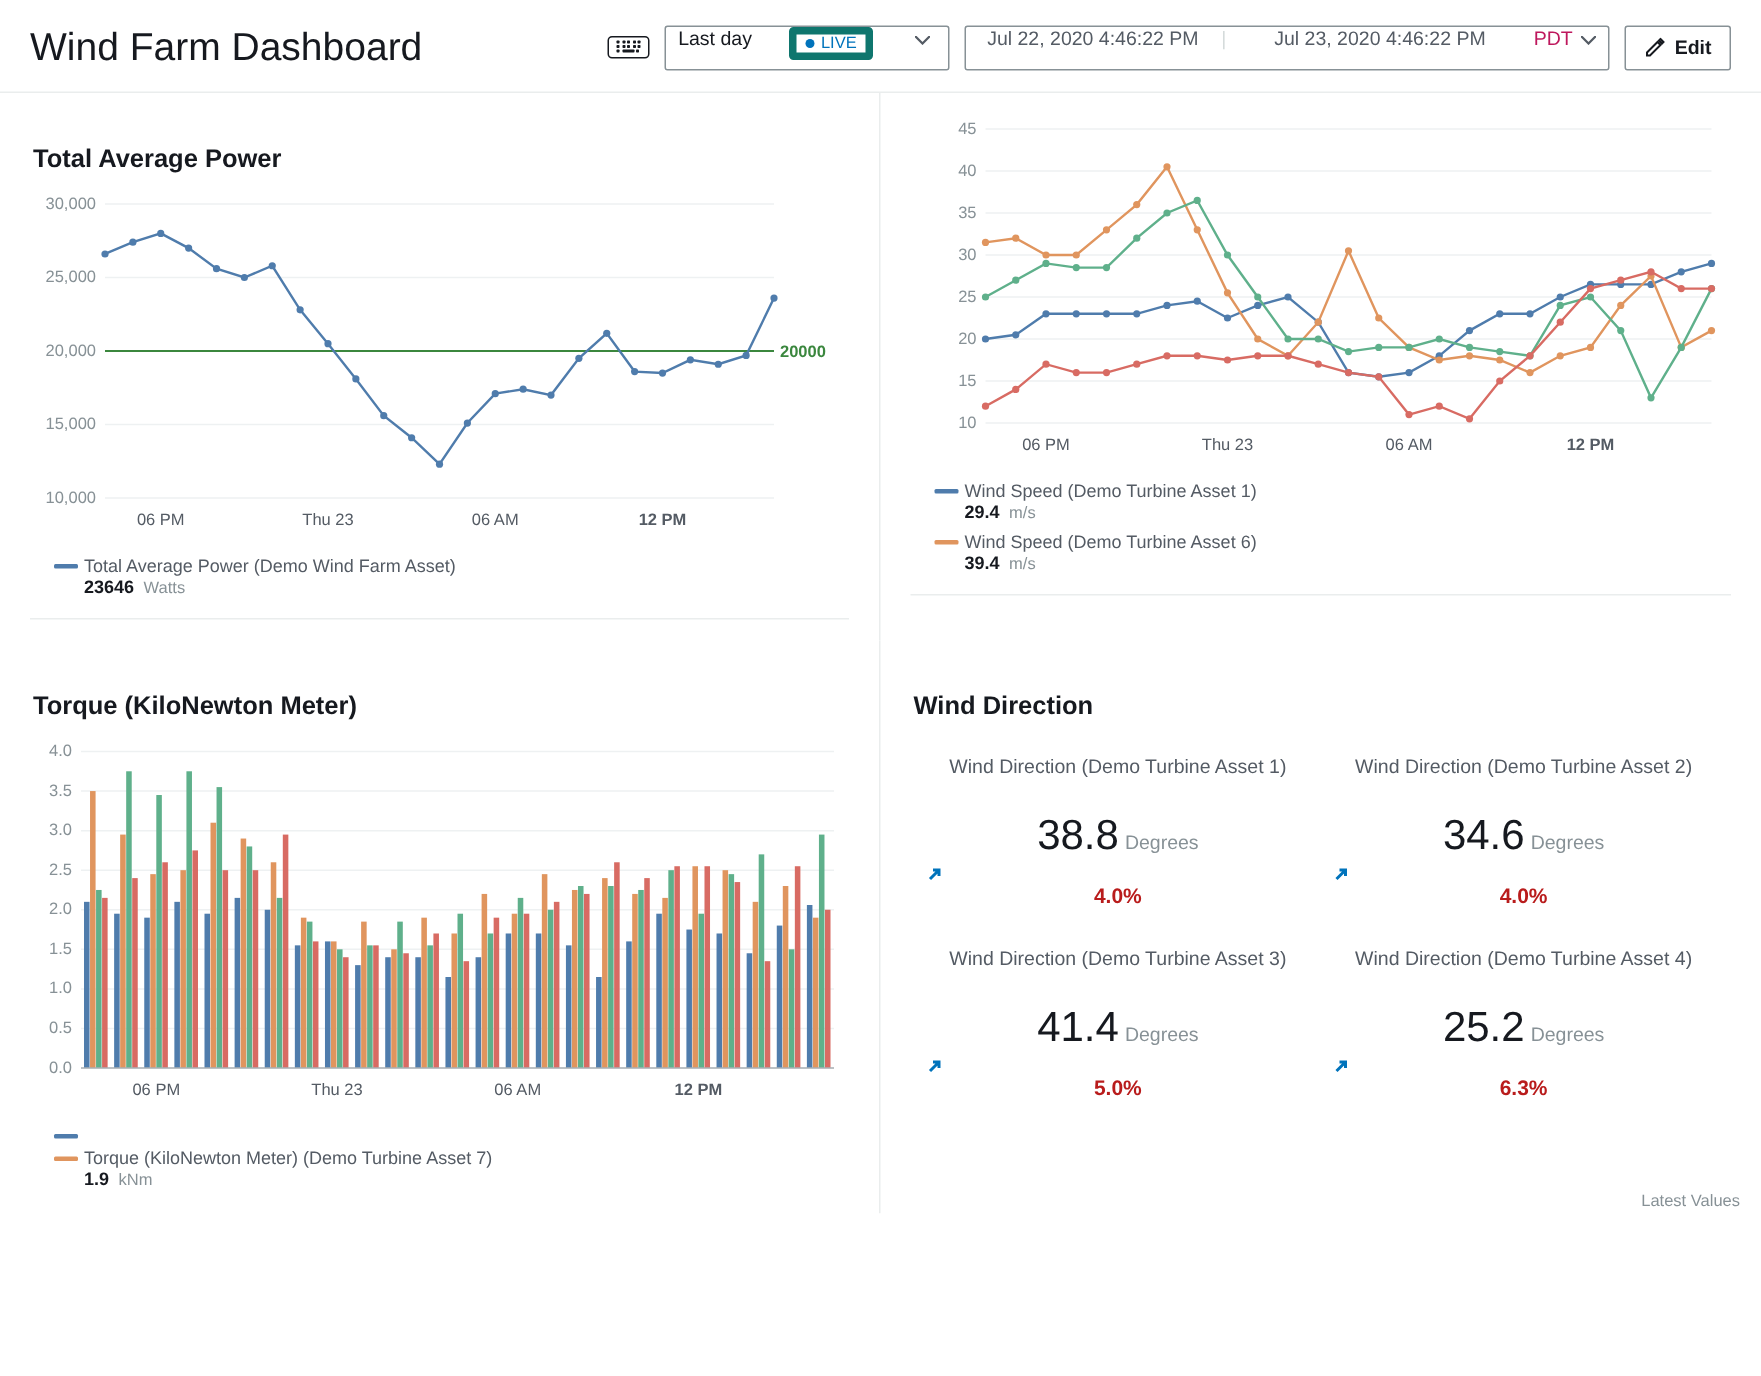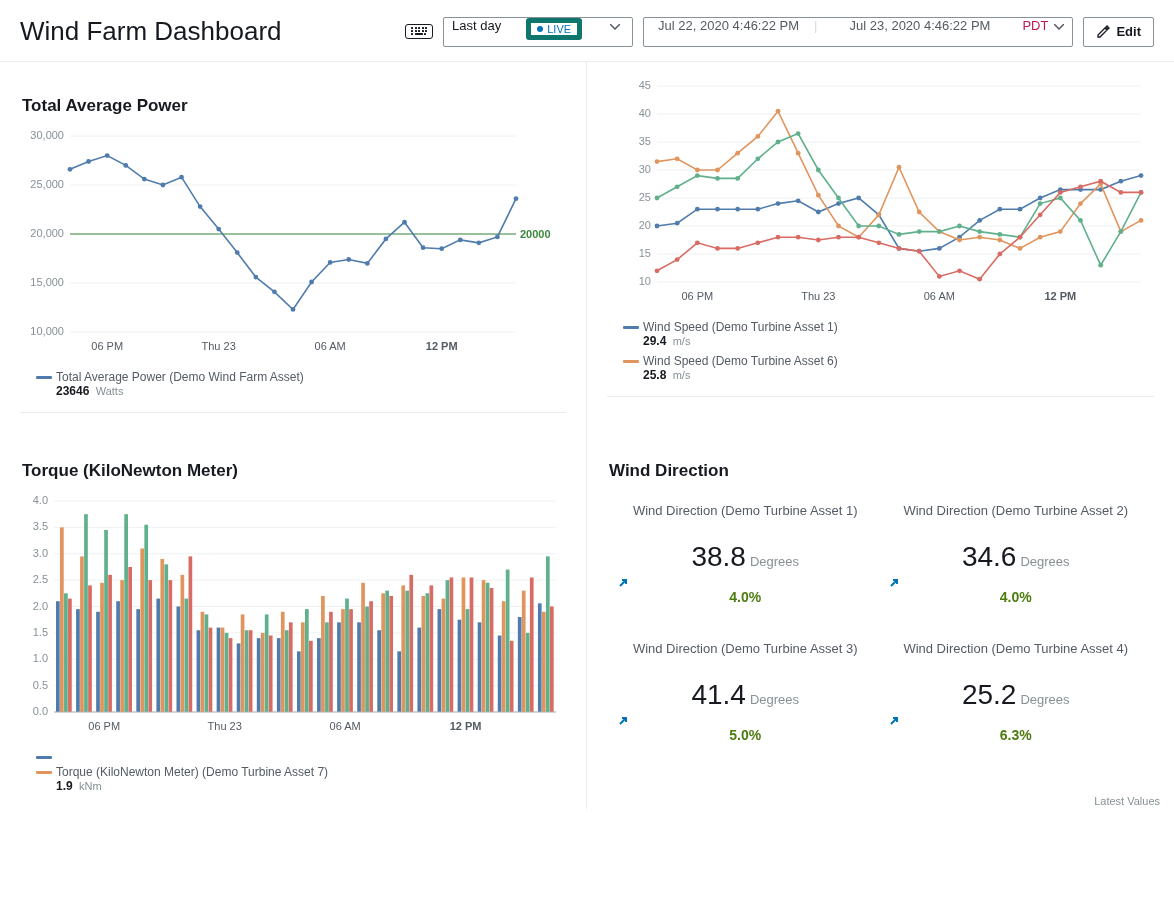--- a/index.html
+++ b/index.html
@@ -20,26 +20,26 @@
   .panel{padding:18px 22px 14px 22px;position:relative}
   .panel h2{font-size:17px;font-weight:700;margin:16px 0 14px 0}
   .divider-right{border-right:1px solid #eaeded}
   .divider-bottom::after{content:"";display:block;height:1px;background:#eaeded;margin:14px -2px 0 -2px}
   svg{display:block}
   .legend{margin-top:10px;font-size:12px;color:#545b64}
   .legend-item{display:flex;gap:4px;margin:6px 0 2px 14px}
   .swatch{width:16px;height:3px;margin-top:6px;border-radius:1px}
   .legend .val{color:#16191f;font-weight:700}
   .legend .unit{color:#879196;font-size:11px;margin-left:3px}
-  .kpis{display:grid;grid-template-columns:1fr 1fr;gap:36px 14px;padding:8px}
+  .kpis{display:grid;grid-template-columns:1fr 1fr;gap:26px 14px;padding:8px}
   .kpi{text-align:center}
   .kpi .lbl{color:#545b64;font-size:13px;min-height:34px}
   .kpi .big{font-size:28px;font-weight:400;margin:4px 0}
   .kpi .unit{font-size:13px;color:#879196;margin-left:4px}
-  .kpi .delta{color:#4d7c0f;font-weight:700;font-size:14px}
+  .kpi .delta{color:#b91c1c;font-weight:700;font-size:14px}
   .latest{position:absolute;bottom:2px;right:14px;color:#879196;font-size:11px}
   .caret svg{display:inline}
 </style>
 </head>
 <body>
 
 <div class="top">
   <h1>Wind Farm Dashboard</h1>
   <span class="keyboard-icon">
     <span class="key-row">
@@ -277,21 +277,21 @@
     <div class="legend" id="legend-wind">
         <div class="legend-item">
       <span class="swatch" style="background:#4f7cac"></span>
       <div><div>Wind Speed (Demo Turbine Asset 1)</div>
         <span class="val">29.4</span>
         <span class="unit">m/s</span></div>
         </div>
         <div class="legend-item">
       <span class="swatch" style="background:#e0955e"></span>
       <div><div>Wind Speed (Demo Turbine Asset 6)</div>
-        <span class="val">25.8</span>
+        <span class="val">39.4</span>
         <span class="unit">m/s</span></div>
         </div>
       </div>
     <div class="divider-bottom"></div>
   </div>
 
   <div class="panel divider-right">
     <h2>Torque (KiloNewton Meter)</h2>
     <svg id="chart-torque" width="540" height="245">
         <line x1="32" x2="534" y1="217" y2="217" stroke="#eef1f2"></line>

